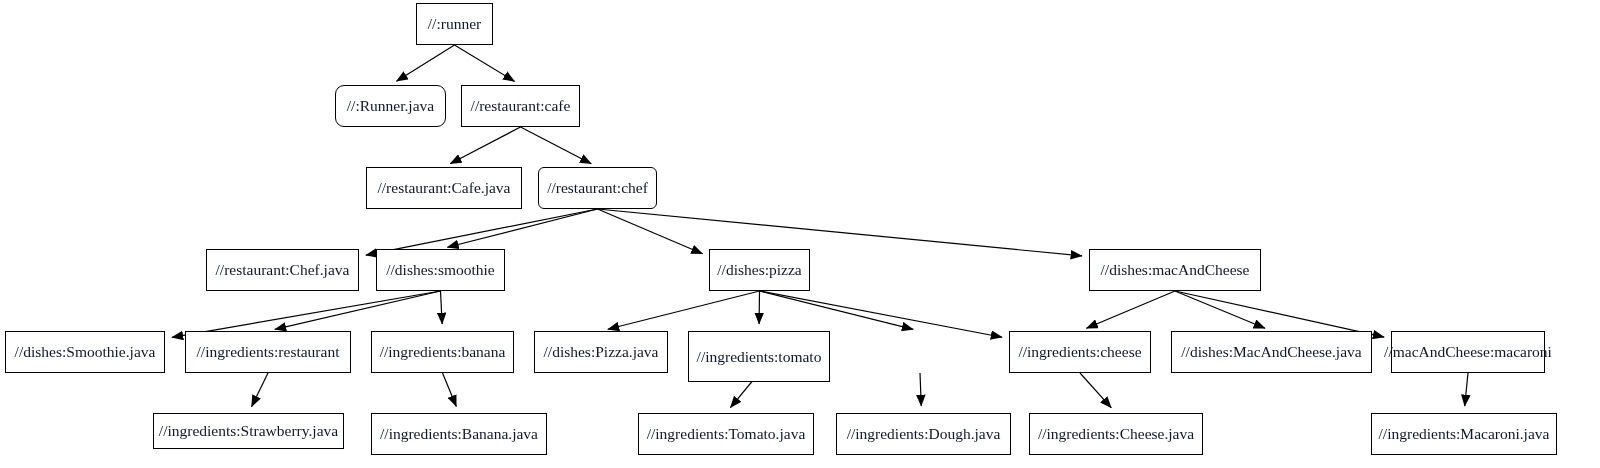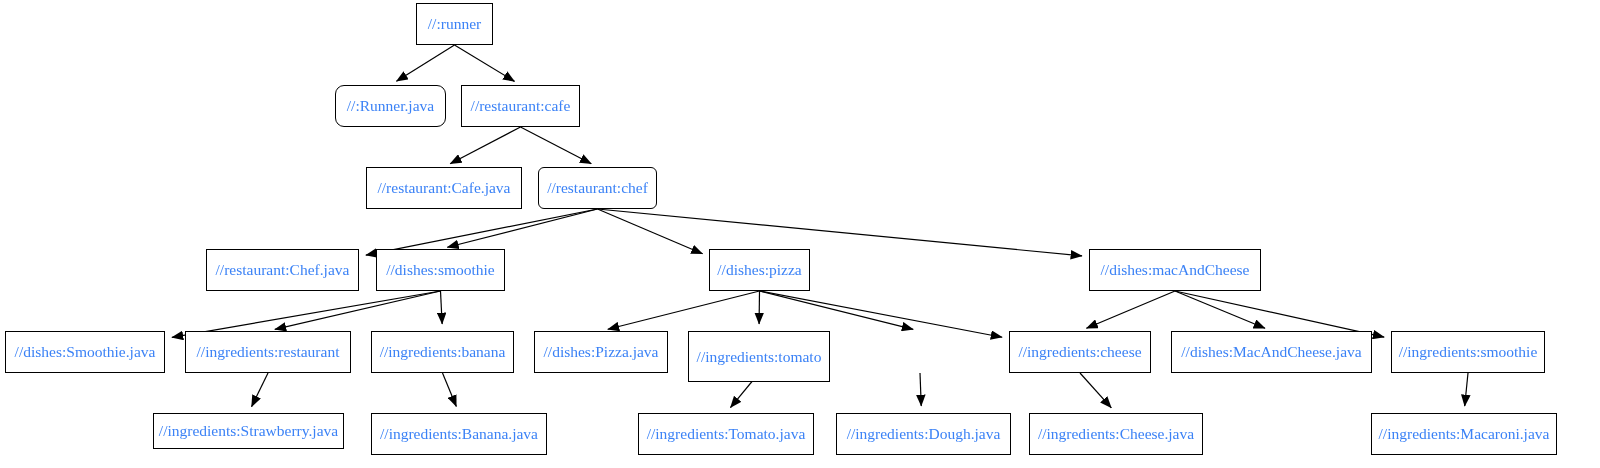--- a/index.html
+++ b/index.html
@@ -34,21 +34,21 @@
   .node {
     position: absolute;
     box-sizing: border-box;
     border: 1px solid #000000;
     background: #ffffff;
     display: flex;
     align-items: center;
     justify-content: center;
     font-size: 15.5px;
     line-height: 1;
-    color: #3b82f6;
+    color: #0f172a;
     white-space: nowrap;
   }
   .node .node-label {
     display: block;
     padding: 0 2px;
   }
 </style>
 </head>
 <body>
 
@@ -129,21 +129,21 @@
       <div class="node" style="left: 688px; top: 331px; width: 142px; height: 51px; border-color: rgb(0, 0, 0); background: rgb(255, 255, 255);">
         <span class="node-label">//ingredients:tomato</span>
       </div>
       <div class="node" style="left: 1009px; top: 331px; width: 142px; height: 42px; border-color: rgb(0, 0, 0); background: rgb(255, 255, 255);">
         <span class="node-label">//ingredients:cheese</span>
       </div>
       <div class="node" style="left: 1171px; top: 331px; width: 201px; height: 42px; border-color: rgb(0, 0, 0); background: rgb(255, 255, 255);">
         <span class="node-label">//dishes:MacAndCheese.java</span>
       </div>
       <div class="node" style="left: 1391px; top: 331px; width: 154px; height: 42px; border-color: rgb(0, 0, 0); background: rgb(255, 255, 255);">
-        <span class="node-label">//ingredients:smoothie</span>
+        <span class="node-label">//macAndCheese:macaroni</span>
       </div>
       <div class="node" style="left: 153px; top: 413px; width: 191px; height: 36px; border-color: rgb(0, 0, 0); background: rgb(255, 255, 255);">
         <span class="node-label">//ingredients:Strawberry.java</span>
       </div>
       <div class="node" style="left: 371px; top: 413px; width: 176px; height: 42px; border-color: rgb(0, 0, 0); background: rgb(255, 255, 255);">
         <span class="node-label">//ingredients:Banana.java</span>
       </div>
       <div class="node" style="left: 638px; top: 413px; width: 176px; height: 42px; border-color: rgb(0, 0, 0); background: rgb(255, 255, 255);">
         <span class="node-label">//ingredients:Tomato.java</span>
       </div>

